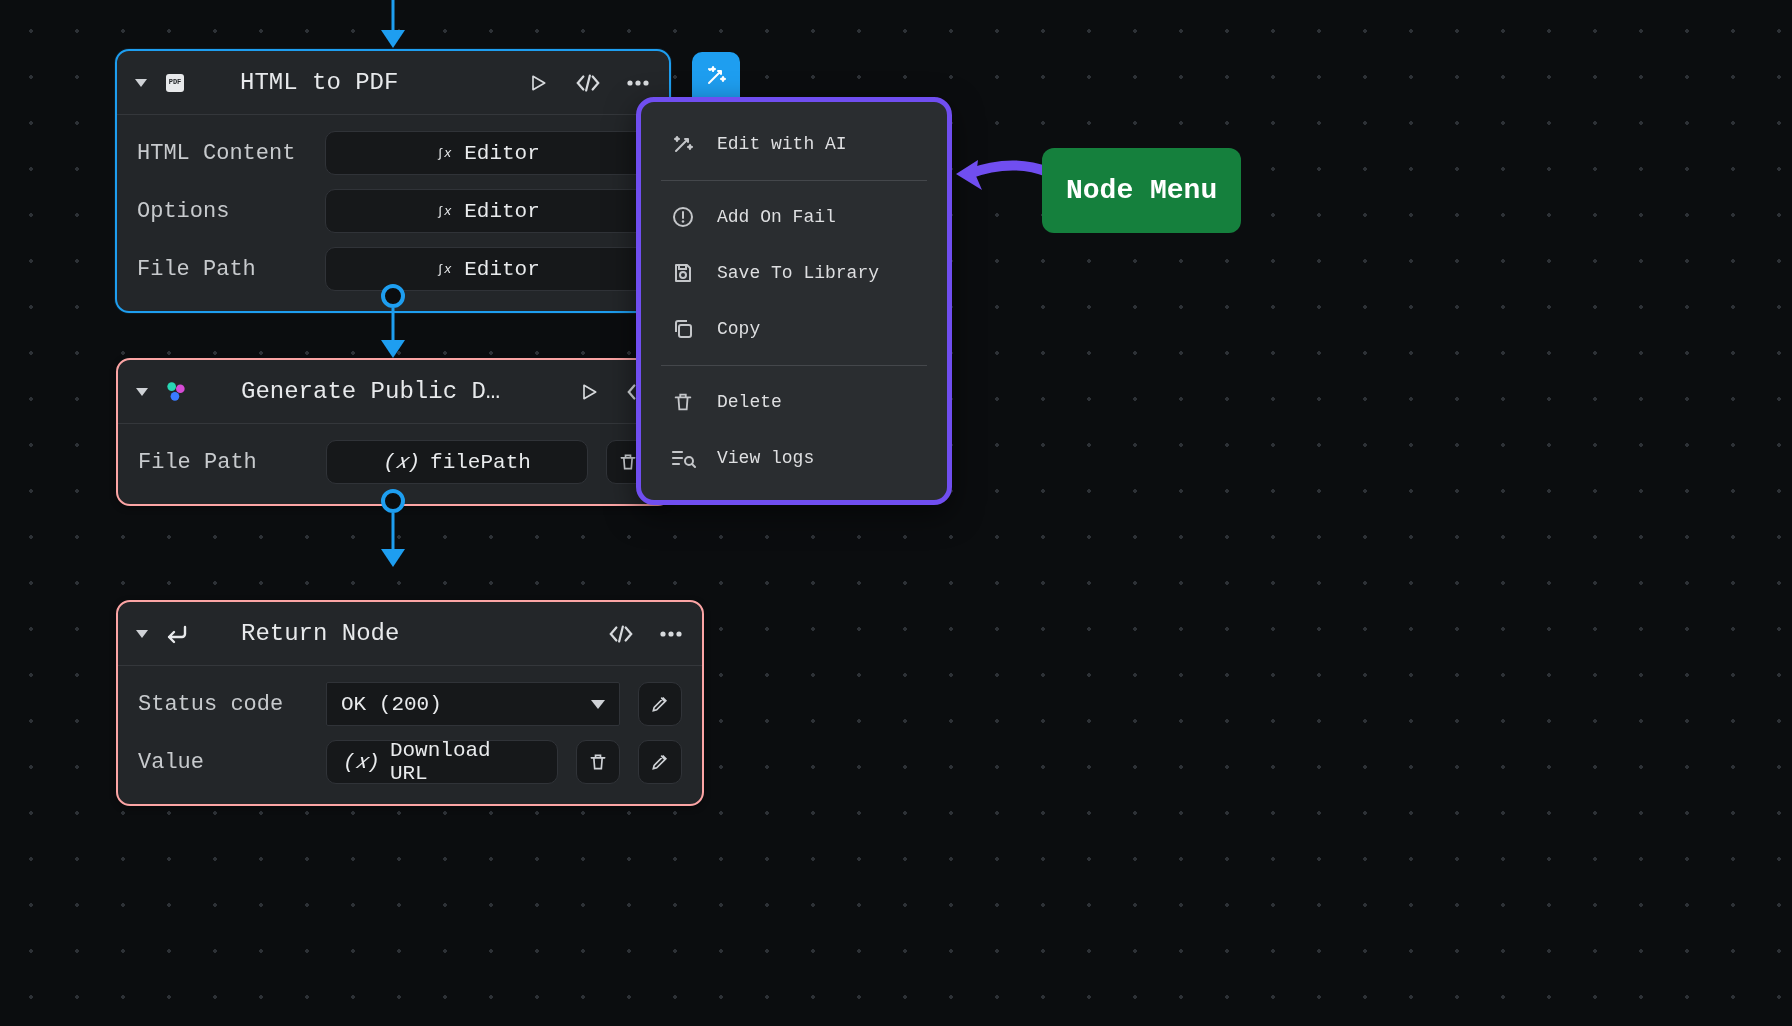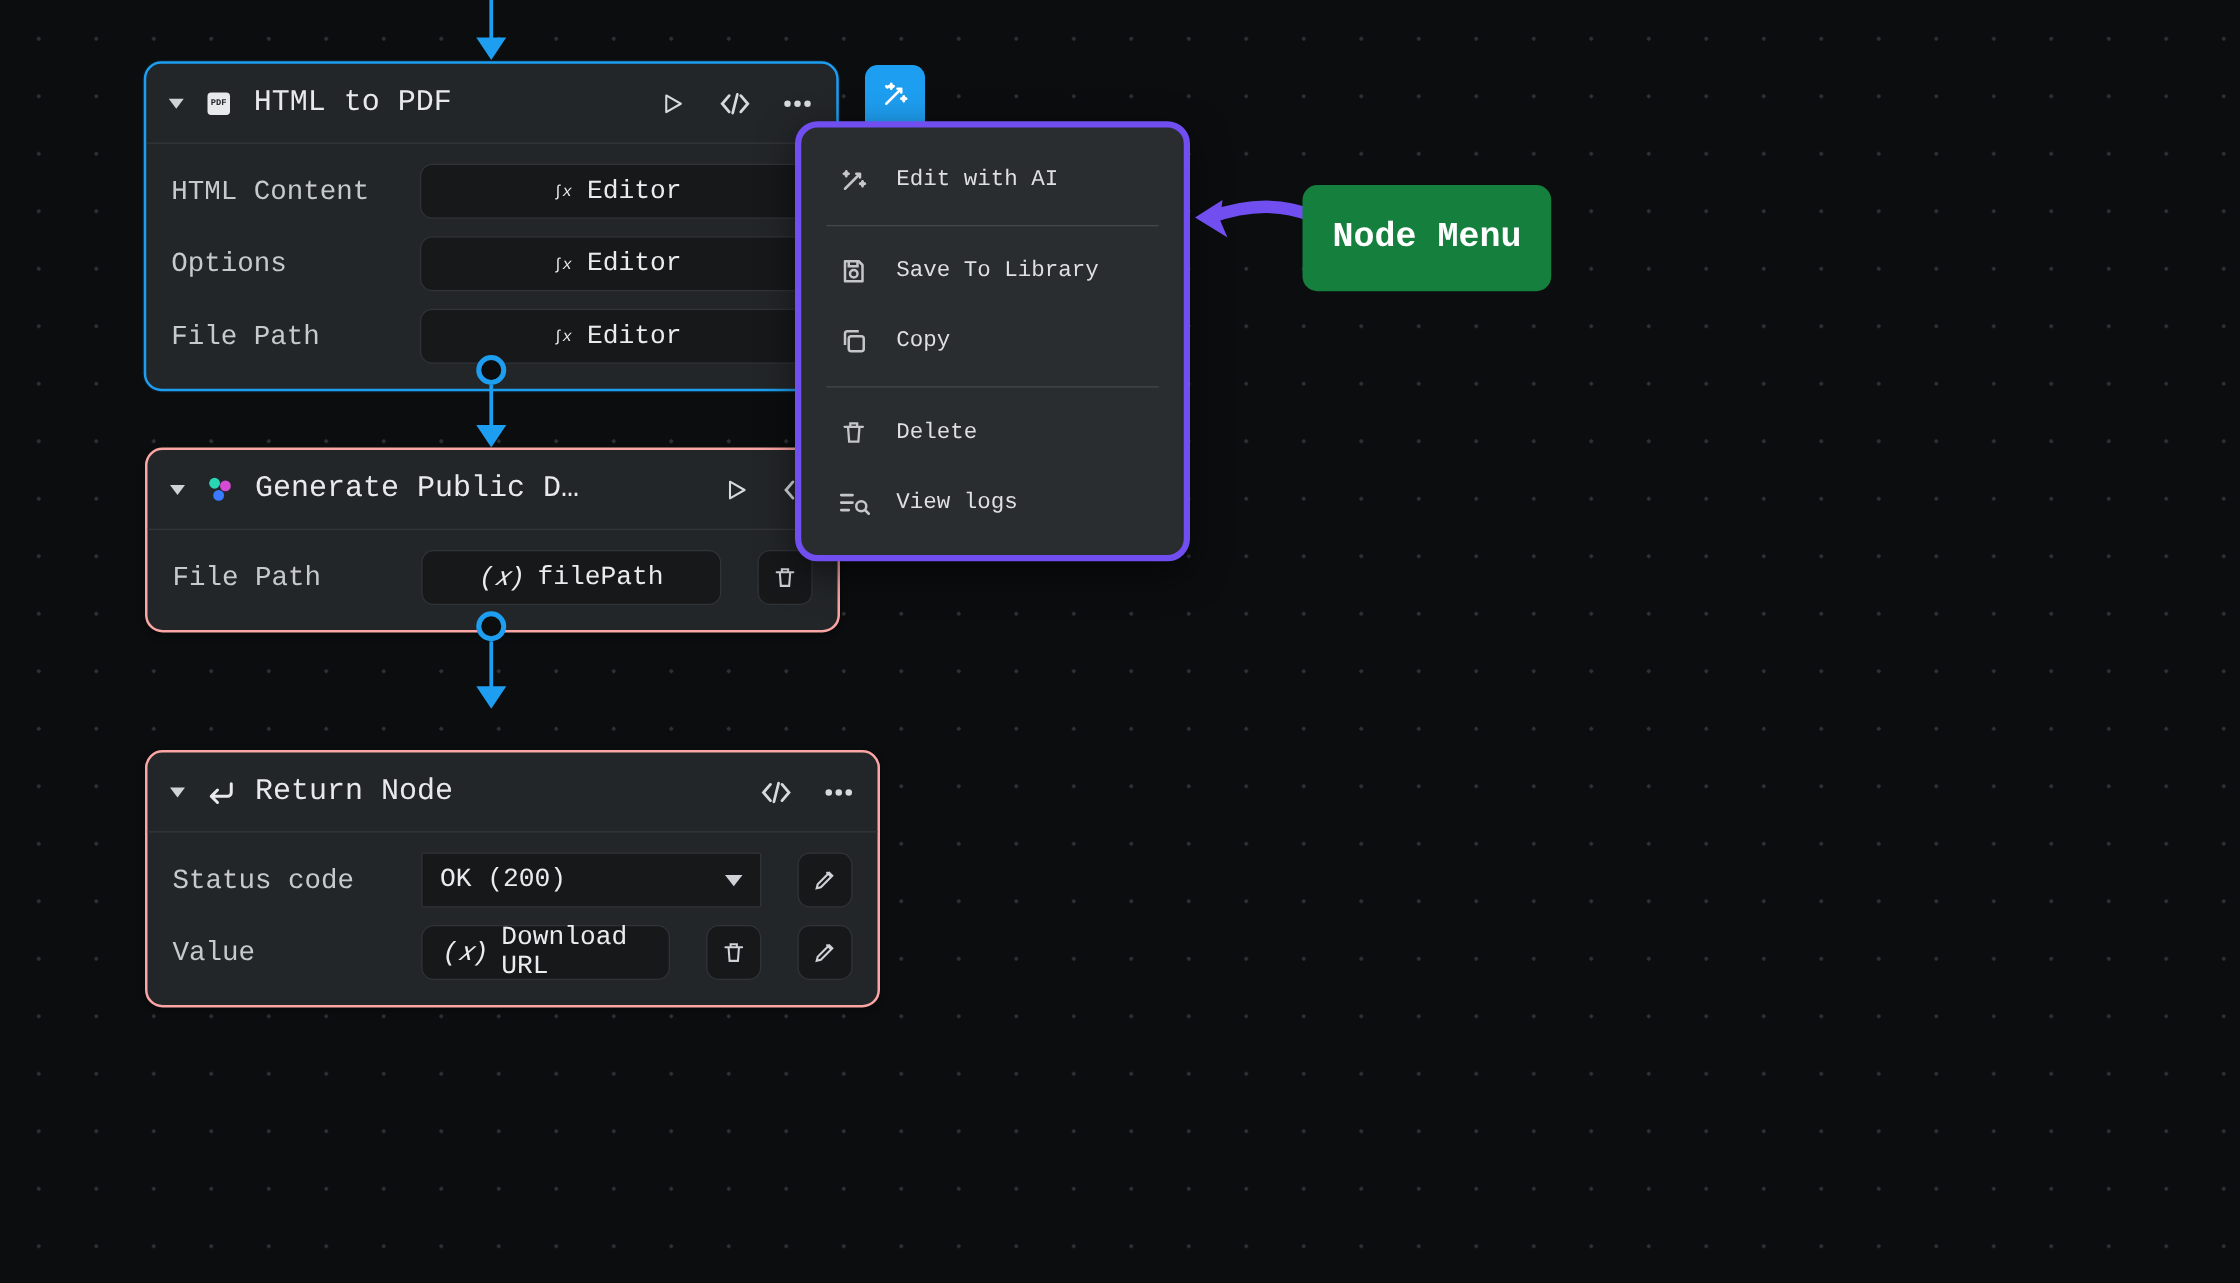--- a/index.html
+++ b/index.html
@@ -72,39 +72,39 @@
     flex-shrink: 0;
   }
   .node-header .app-icon {
     width: 28px; height: 28px; flex-shrink: 0;
     display: flex; align-items: center; justify-content: center;
   }
   .node-header .title {
     font-size: 24px;
     color: #e7e9eb;
     flex: 1;
-    white-space: nowrap; overflow: hidden; text-overflow: ellipsis;
+    white-space: nowrap; overflow: hidden; text-overflow: ellipsis; margin-left: 37px;
   }
   .node-header .hdr-actions {
     display: flex; gap: 24px; align-items: center;
     color: #cfd2d6;
   }
   .icon-btn {
     width: 26px; height: 26px;
     display: flex; align-items: center; justify-content: center;
     cursor: pointer;
     color: #d7dadd;
   }
 
   .node-body {
     padding: 16px 20px 20px 20px;
     display: flex; flex-direction: column; gap: 14px;
   }
   .row {
-    display: flex; align-items: center; gap: 29px;
+    display: flex; align-items: center; gap: 18px;
   }
   .row-label {
     width: 170px;
     font-size: 22px;
     color: #c7cacd;
     flex-shrink: 0;
   }
   .pill {
     flex: 1;
     height: 44px;
@@ -394,20 +394,30 @@
         <svg width="24" height="24" viewBox="0 0 24 24">
             <path d="M5 19L17 7m-3 0h3v3M6 5l.5 1.2L8 7l-1.5.5L6 9l-.5-1.5L4 7l1.5-.8L6 5zM19 13l.5 1.3L21 15l-1.5.5L19 17l-.5-1.5L17 15l1.5-.7L19 13z" fill="none" stroke="currentColor" stroke-width="2" stroke-linecap="round" stroke-linejoin="round"></path>
           </svg>
       </div>
       <span>Edit with AI</span>
     </div>
     <div class="menu-sep"></div>
     <div class="menu-item">
       <div class="mi-icon">
         <svg width="24" height="24" viewBox="0 0 24 24">
+            <circle cx="12" cy="12" r="9" fill="none" stroke="currentColor" stroke-width="2"></circle>
+            <path d="M12 7v6" stroke="currentColor" stroke-width="2" stroke-linecap="round"></path>
+            <circle cx="12" cy="16.5" r="1.3" fill="currentColor"></circle>
+          </svg>
+      </div>
+      <span>Add On Fail</span>
+    </div>
+    <div class="menu-item">
+      <div class="mi-icon">
+        <svg width="24" height="24" viewBox="0 0 24 24">
             <path d="M5 4h11l3 3v13H5V4z" fill="none" stroke="currentColor" stroke-width="2" stroke-linejoin="round"></path>
             <circle cx="12" cy="14" r="3" fill="none" stroke="currentColor" stroke-width="2"></circle>
             <path d="M8 4v4h7V4" fill="none" stroke="currentColor" stroke-width="2"></path>
           </svg>
       </div>
       <span>Save To Library</span>
     </div>
     <div class="menu-item">
       <div class="mi-icon">
         <svg width="24" height="24" viewBox="0 0 24 24">

